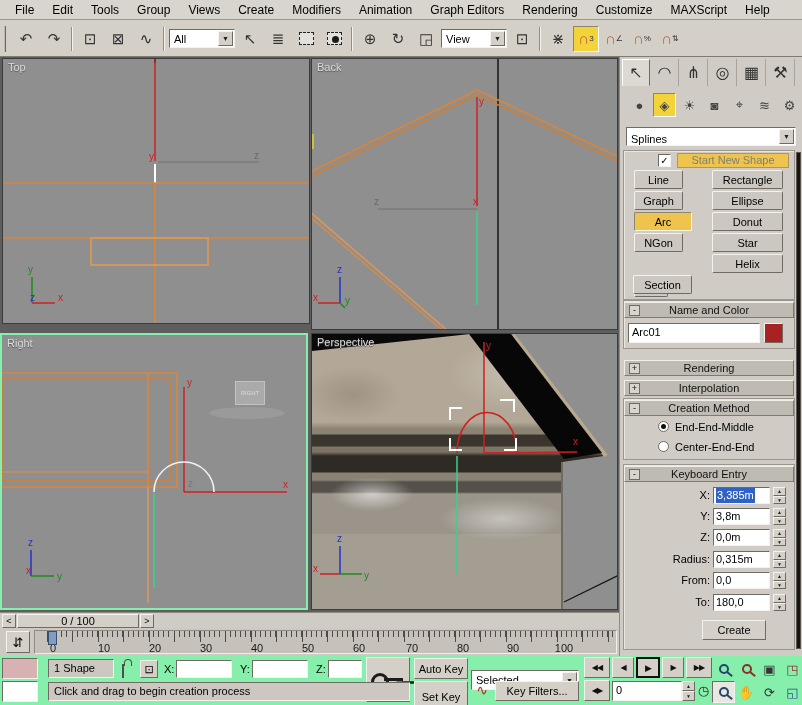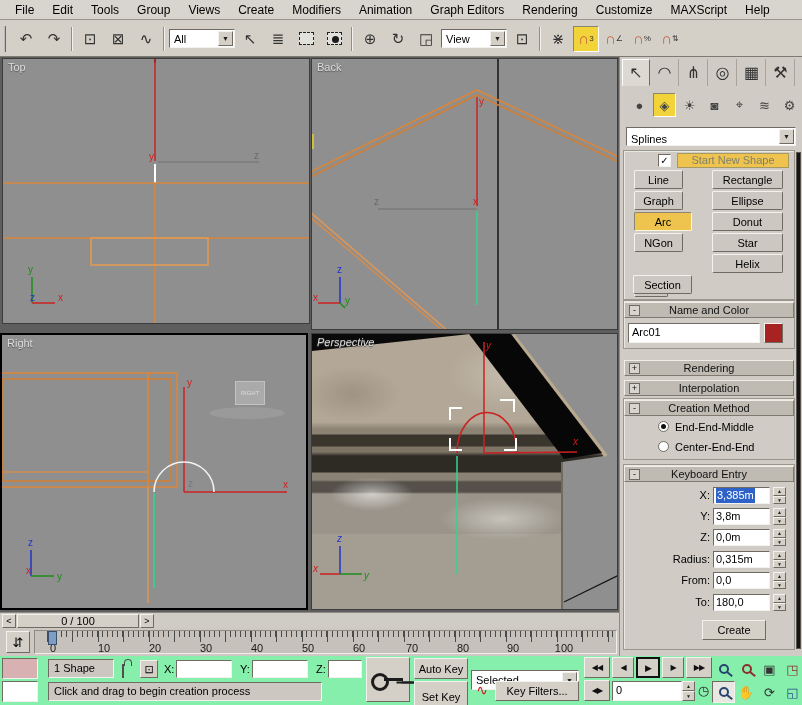--- a/index.html
+++ b/index.html
@@ -19,21 +19,21 @@
   .ddbox { height:19px; background:#fff; border:1px solid; border-color:#6f6b63 #f4f2ee #f4f2ee #6f6b63; display:flex; align-items:center; position:relative; padding-left:4px; font-size:11px; }
   .ddarrow { position:absolute; right:1px; top:1px; bottom:1px; width:15px; background:#d4d0c8; border:1px solid; border-color:#f4f2ee #6f6b63 #6f6b63 #f4f2ee; font-size:7px; display:flex; align-items:center; justify-content:center; color:#222; }
   .magnet { color:#c4593c; font-weight:bold; font-size:15px; }
   .dashbox { width:15px; height:13px; border:1px dashed #222; background:#e3e1dc; display:inline-block; position:relative; }
   .dashbox.dot::after { content:""; position:absolute; right:2px; top:3px; width:7px; height:7px; border-radius:50%; background:#1a1a1a; }
 
   
   #vpzone { left:0; top:57px; width:619px; height:555px; background:#5e5e5e; }
   .vp { position:absolute; background:#8f8f8f; border:1px solid #3c3c3c; overflow:hidden; }
   .vp-label { position:absolute; left:5px; top:2px; color:#dcdcdc; font-size:11px; z-index:5; text-shadow:0 1px 1px #555; }
-  #vp-right { border:2px solid #000000; }
+  #vp-right { border:2px solid #86efac; }
   svg { position:absolute; left:0; top:0; }
   svg text { font-family:"Liberation Sans",sans-serif; font-size:10px; }
 
   
   #tex { position:absolute; inset:0;
     background:
       radial-gradient(ellipse 60px 24px at 60px 160px, rgba(255,255,255,.55), rgba(255,255,255,0) 70%),
       radial-gradient(ellipse 90px 30px at 190px 185px, rgba(240,240,235,.5), rgba(255,255,255,0) 70%),
       radial-gradient(ellipse 70px 40px at 40px 60px, rgba(120,110,95,.35), rgba(0,0,0,0) 70%),
       radial-gradient(ellipse 90px 50px at 200px 40px, rgba(225,220,210,.4), rgba(0,0,0,0) 70%),
@@ -227,21 +227,21 @@
       <path d="M 152,157 A 30,30 0 0 1 212,157" fill="none" stroke="#f2f2f2" stroke-width="1.6"></path>
       <line x1="152" y1="158" x2="152" y2="253" stroke="#35d58a" stroke-width="1.5"></line>
       <line x1="29" y1="215" x2="29" y2="241" stroke="#2233cc" stroke-width="1.5"></line>
       <line x1="29" y1="241" x2="52" y2="241" stroke="#1c8c1c" stroke-width="1.5"></line>
       <text x="26" y="211" fill="#2233cc">z</text>
       <text x="24" y="239" fill="#c22">x</text>
       <text x="55" y="245" fill="#1c8c1c">y</text>
     </svg>
   </div>
 
-  <div class="vp" style="left:311px;top:276px;width:307px;height:277px;font-style:italic;">
+  <div class="vp" style="left:311px;top:276px;width:307px;height:277px;">
     <div id="tex"></div>
     <span class="vp-label">Perspective</span>
     <svg width="307" height="277">
       <polygon points="195,0 307,0 307,277 250,277 250,128 292,122" fill="#8f8f8f"></polygon>
       <polygon points="0,0 158,0 0,17" fill="#0a0a0a"></polygon>
       <line x1="201" y1="1" x2="294" y2="122" stroke="#b9a98e" stroke-width="4"></line>
       <polygon points="157,0 199,0 290,119 252,125" fill="#070707"></polygon>
       <line x1="250" y1="128" x2="250" y2="277" stroke="#6f6b60" stroke-width="2"></line>
       <line x1="252" y1="268" x2="307" y2="241" stroke="#161616" stroke-width="1.2"></line>
       <line x1="172" y1="8" x2="172" y2="119" stroke="#cc2020" stroke-width="1.5"></line>
@@ -300,21 +300,21 @@
   <span class="abs" style="left:164px;top:7px;">X:</span>
   <div class="abs sunken" style="left:176px;top:4px;width:56px;height:18px;"></div>
   <span class="abs" style="left:240px;top:7px;">Y:</span>
   <div class="abs sunken" style="left:252px;top:4px;width:56px;height:18px;"></div>
   <span class="abs" style="left:316px;top:7px;">Z:</span>
   <div class="abs sunken" style="left:328px;top:4px;width:34px;height:18px;"></div>
   <div class="abs rbtn" style="left:366px;top:1px;width:44px;height:45px;">
       <span class="keyicon"></span>
     </div>
 
-  <div class="abs sunkeng" style="left:48px;top:26px;width:274px;height:19px;line-height:17px;padding-left:5px;">Click and drag to begin creation process</div>
+  <div class="abs sunkeng" style="left:48px;top:26px;width:362px;height:19px;line-height:17px;padding-left:5px;">Click and drag to begin creation process</div>
 
   <div class="abs rbtn" style="left:414px;top:2px;width:54px;height:21px;">Auto Key</div>
   <div class="abs rbtn" style="left:414px;top:25px;width:54px;height:31px;">Set Key</div>
 
   <div class="abs ddbox" style="left:471px;top:2px;width:108px;height:20px;">
     <span>Selected</span>
     <span class="ddarrow">▼</span>
   </div>
   <span class="abs" style="left:472px;top:26px;width:20px;height:20px;color:#c22;font-size:14px;text-align:center;">∿</span>
   <div class="abs rbtn" style="left:495px;top:25px;width:84px;height:20px;">Key Filters...</div>

